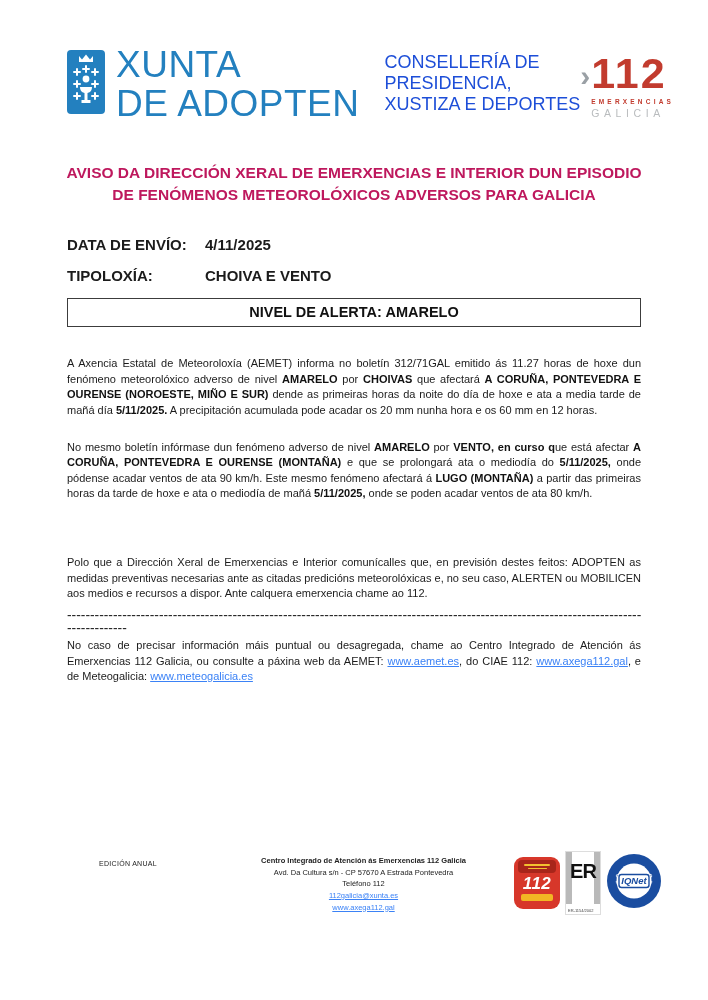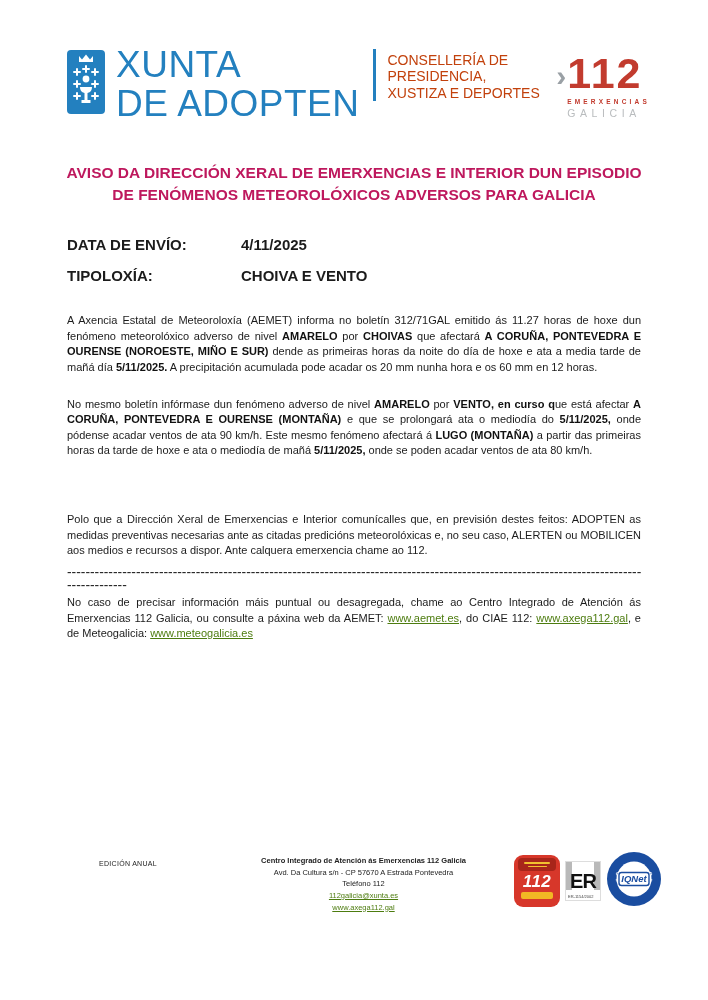--- a/index.html
+++ b/index.html
@@ -13,60 +13,60 @@
   
   .header { display:flex; align-items:flex-start; padding:45px 58px 0 67px; }
   .brand { display:flex; align-items:center; }
   .crest { flex:0 0 auto; }
   .brand-text {
     color:#2380bf; font-size:37px; line-height:1.06; letter-spacing:0.5px;
     margin-left:11px; font-weight:400; white-space:nowrap;
   }
   .vdivider { width:3px; height:52px; background:#2380bf; margin:4px 12px 0 13px; }
   .conselleria {
-    color:#c2410c; font-size:14px; line-height:1.17; font-weight:400;
+    color:#1d4ed8; font-size:18px; line-height:1.17; font-weight:400;
     margin-top:7px; white-space:nowrap;
   }
   .hspacer { flex:1; }
   .logo112 { display:flex; margin-top:8px; }
   .chevron112 { color:#9aa0a5; font-size:30px; font-weight:700; line-height:1;
     margin:8px 1px 0 0; }
   .num112 { color:#c23b2e; font-size:43px; font-weight:800; line-height:0.95;
     letter-spacing:2px; }
   .sub112-1 { color:#c23b2e; font-size:6.5px; letter-spacing:3.2px; margin-top:4px;
     font-weight:700; }
   .sub112-2 { color:#b9bcbe; font-size:10.5px; letter-spacing:4.6px; margin-top:2px;
     font-weight:400; }
 
   
   .doc-title {
     margin:39px 55px 0; text-align:center; font-weight:700; font-size:15.5px;
     line-height:1.38; color:#be185d;
   }
   .meta { margin:31px 67px 0; }
-  .meta-row { display:flex; font-weight:700; font-size:15px; margin-bottom:14px;gap:36px; }
+  .meta-row { display:flex; font-weight:700; font-size:15px; margin-bottom:14px; }
   .meta-label { width:138px; flex:0 0 auto; }
 
   
   .alert-box {
     margin:14px 67px 0; border:1.5px solid #3c3c3c; text-align:center;
     font-weight:700; font-size:14.5px; padding:5px 0 6px; color:#111;
   }
 
   
   .para {
     margin:0 67px; font-size:11px; line-height:1.42; text-align:justify;
     color:#1b1b1b;
   }
   .para strong { font-weight:700; color:#111; }
   .p1 { margin-top:29px; }
   .p2 { margin-top:21px; }
   .p3 { margin-top:53px; }
   .p4 { margin-top:3px; }
-  .doc-link { color:#4d7c0f; text-decoration:underline; }
+  .doc-link { color:#3b82f6; text-decoration:underline; }
   .sep { margin:7px 67px 0; font-size:13.8px; color:#2a2a2a; }
   .sep-line { white-space:nowrap; overflow:hidden; height:13px; line-height:13px; }
 
   
   .footer { position:absolute; left:0; right:0; top:851px; }
   .footer-row { display:flex; align-items:flex-start; padding:0 46px 0 99px; }
   .edition { width:120px; flex:0 0 auto; font-size:7px; letter-spacing:0.3px;
     margin-top:9px; color:#222; }
   .f-center { flex:1; text-align:center; font-size:7.5px; line-height:1.55;
     color:#222; margin-top:4px; }
@@ -77,21 +77,21 @@
   .b112 { width:46px; height:52px; background:#d7372a; border-radius:9px;
     padding:3px 4px; }
   .b112-top { height:13px; background:#a8251a; border-radius:4px;
     display:flex; flex-direction:column; justify-content:center; align-items:center; gap:2px; }
   .b112-top i { display:block; height:1.5px; background:#f2c030; border-radius:1px; }
   .b112-top i:first-child { width:70%; } .b112-top i:last-child { width:50%; }
   .b112-num { color:#fff; font-weight:800; font-style:italic; font-size:17px;
     text-align:center; line-height:21px; letter-spacing:0.5px; }
   .b112-strip { height:7px; background:#f2b724; border-radius:2px; margin:0 3px; }
 
-  .erlogo { width:36px; height:40px; background:#fff; position:relative;
+  .erlogo { width:36px; height:64px; background:#fff; position:relative;
     border:1px solid #ddd; }
   .erlogo .bar { position:absolute; top:0; bottom:10px; width:6px; background:#b9b9b9; }
   .erlogo .bar.l { left:0; } .erlogo .bar.r { right:0; }
   .er-text { position:absolute; left:0; right:0; top:8px; text-align:center;
     font-size:20px; font-weight:900; color:#111; letter-spacing:-1px; }
   .er-cert { position:absolute; left:2px; bottom:1px; font-size:4px; color:#444; }
 
   .authorization { text-align:center; font-size:7.5px; color:#222; margin-top:9px;
     padding:0 40px; }
 </style>
@@ -147,20 +147,21 @@
     <div class="meta-row">
       <span class="meta-label">DATA DE ENVÍO:</span>
       <span>4/11/2025</span>
     </div>
     <div class="meta-row">
       <span class="meta-label">TIPOLOXÍA:</span>
       <span>CHOIVA E VENTO</span>
     </div>
   </div>
 
+  <div class="alert-box">NIVEL DE ALERTA: AMARELO</div>
 
   <p class="para p1"><span>A Axencia Estatal de Meteoroloxía (AEMET) informa no boletín 312/71GAL emitido ás 11.27 horas de hoxe dun fenómeno meteorolóxico adverso de nivel </span><strong>AMARELO</strong><span> por </span><strong>CHOIVAS</strong><span> que afectará </span><strong>A CORUÑA, PONTEVEDRA E OURENSE (NOROESTE, MIÑO E SUR)</strong><span> dende as primeiras horas da noite do día de hoxe e ata a media tarde de mañá día </span><strong>5/11/2025.</strong><span> A precipitación acumulada pode acadar os 20 mm nunha hora e os 60 mm en 12 horas.</span></p>
   <p class="para p2"><span>No mesmo boletín infórmase dun fenómeno adverso de nivel </span><strong>AMARELO</strong><span> por </span><strong>VENTO, en curso q</strong><span>ue está afectar  </span><strong>A CORUÑA, PONTEVEDRA E OURENSE (MONTAÑA)</strong><span> e que se prolongará ata o mediodía do </span><strong>5/11/2025,</strong><span> onde pódense acadar ventos de ata 90 km/h. Este mesmo fenómeno afectará á </span><strong>LUGO (MONTAÑA)</strong><span> a partir das primeiras horas da tarde de hoxe e ata o mediodía de mañá </span><strong>5/11/2025,</strong><span> onde se poden acadar ventos de ata 80 km/h.</span></p>
   <p class="para p3"><span>Polo que a Dirección Xeral de Emerxencias e Interior comunícalles que, en previsión destes feitos: ADOPTEN as medidas preventivas necesarias ante as citadas predicións meteorolóxicas e, no seu caso, ALERTEN ou MOBILICEN aos medios e recursos a dispor. Ante calquera emerxencia chame ao 112.</span></p>
 
   <div class="sep">
     <div class="sep-line">------------------------------------------------------------------------------------------------------------------------------------------------</div>
     <div class="sep-line">-------------</div>
   </div>
 

